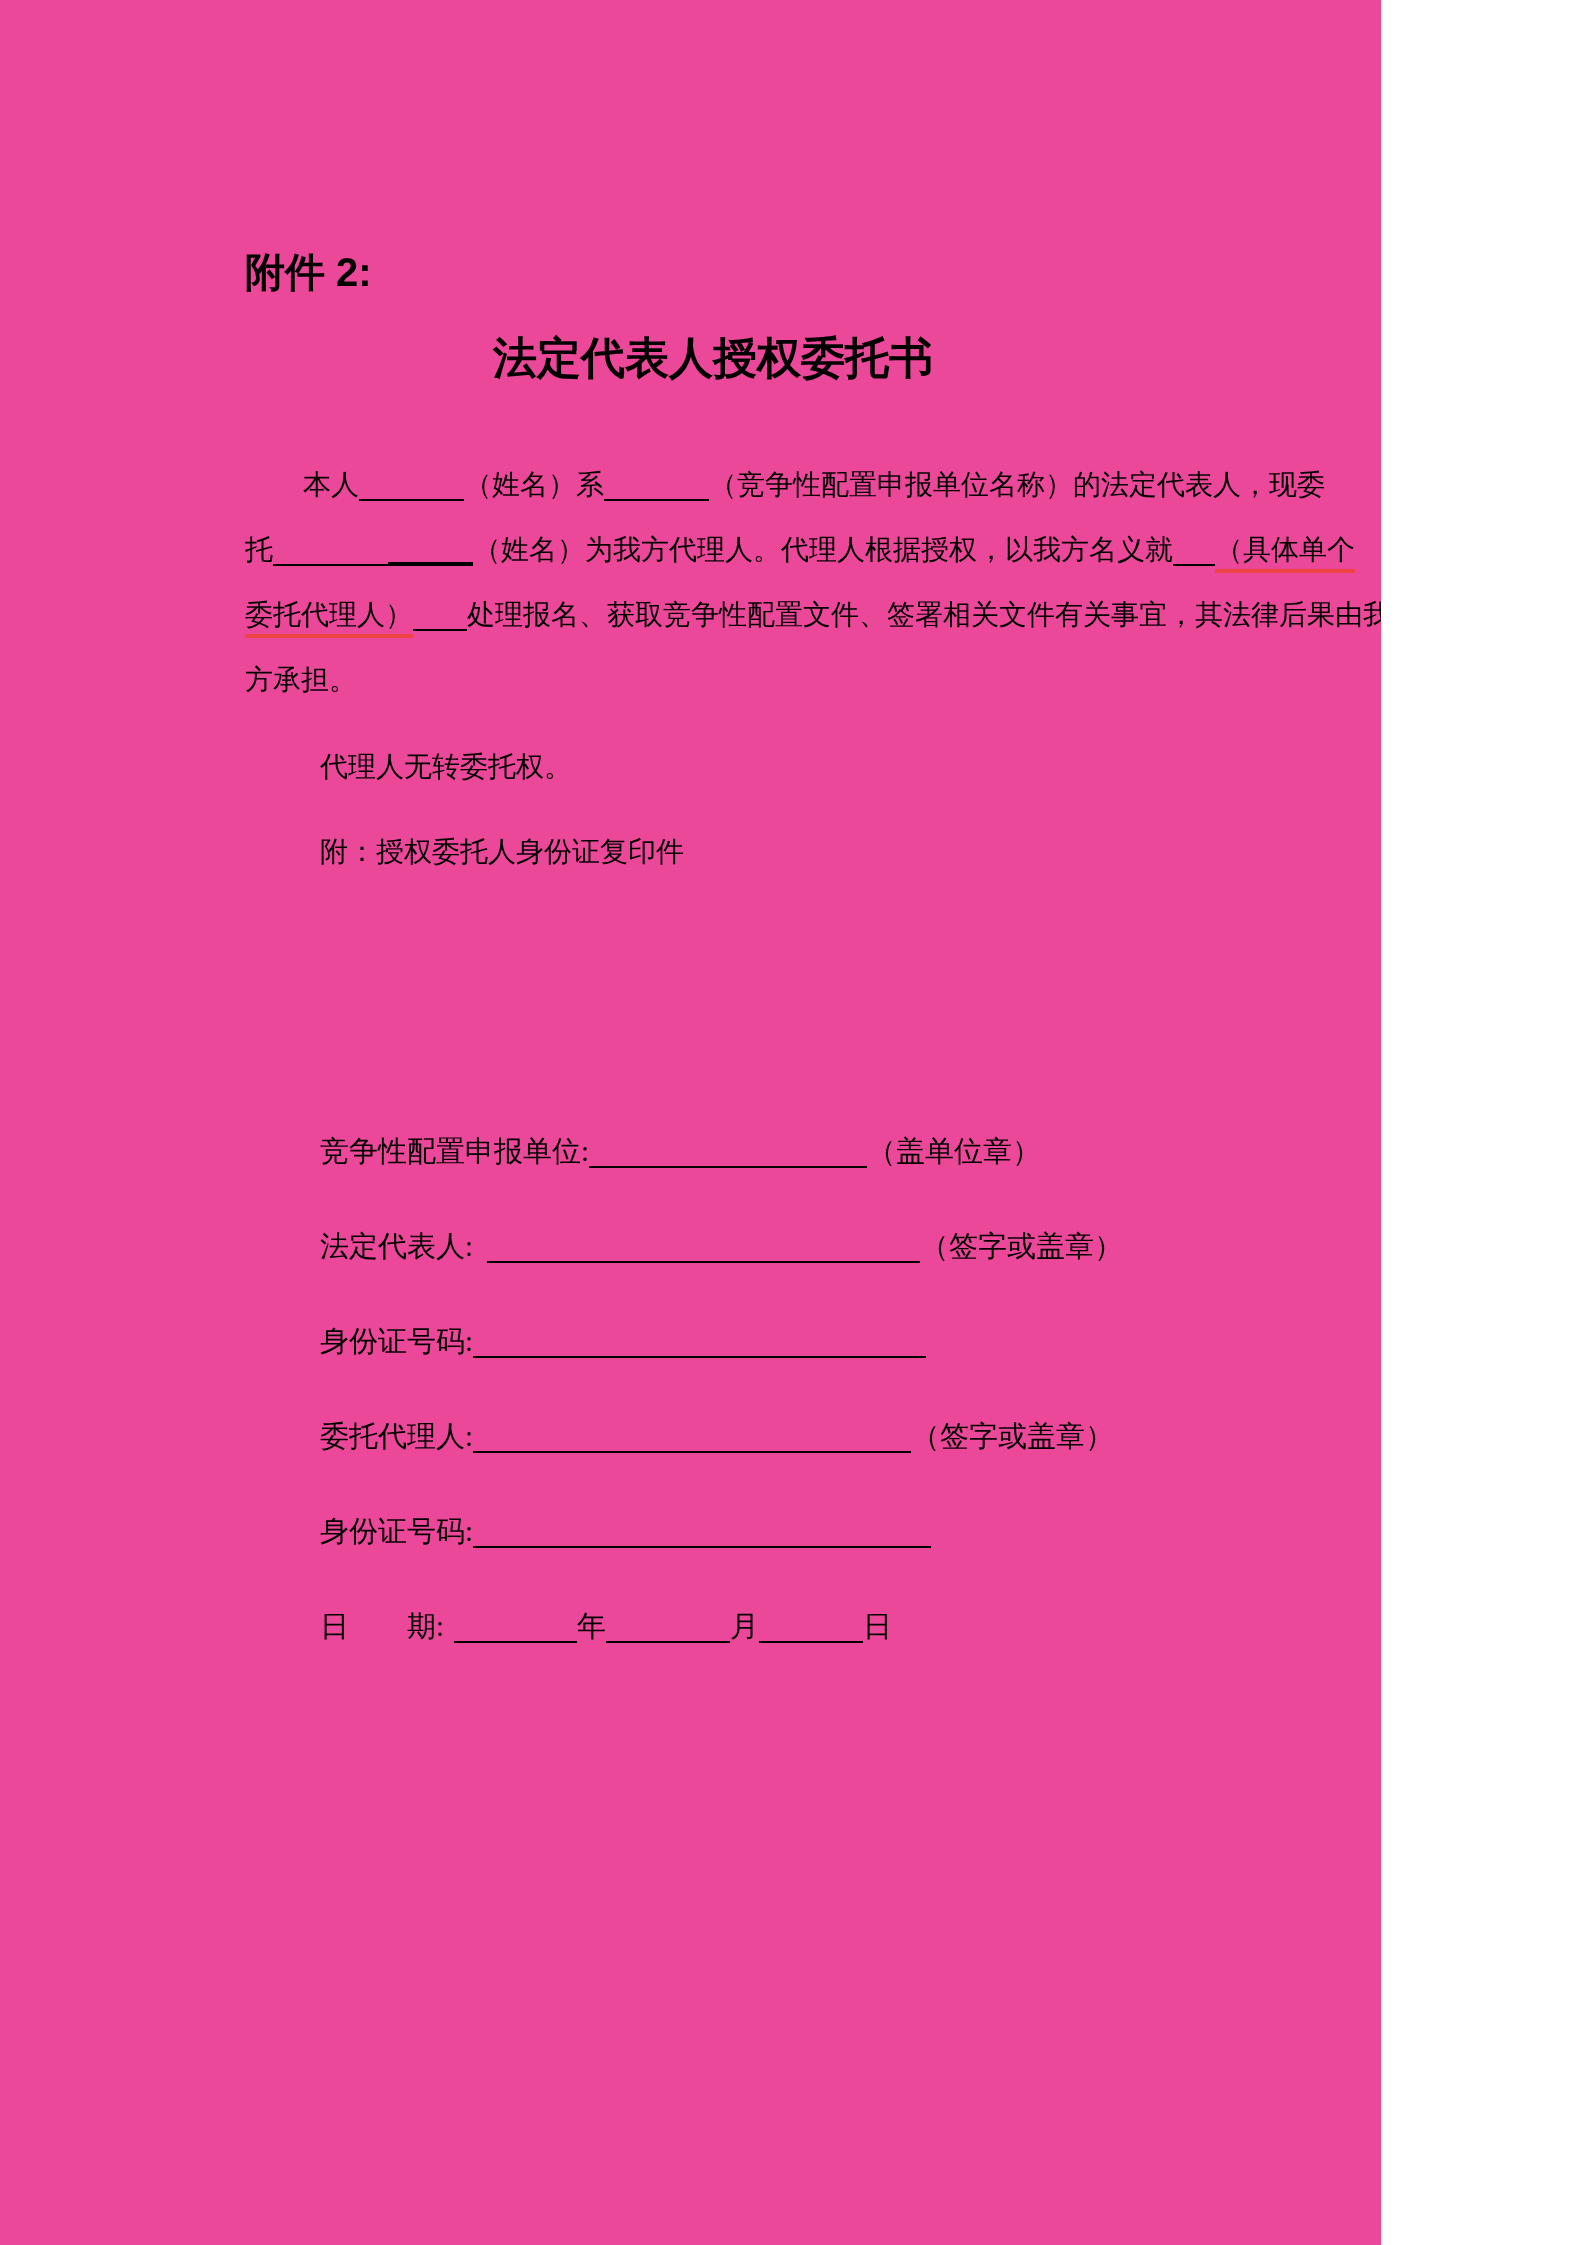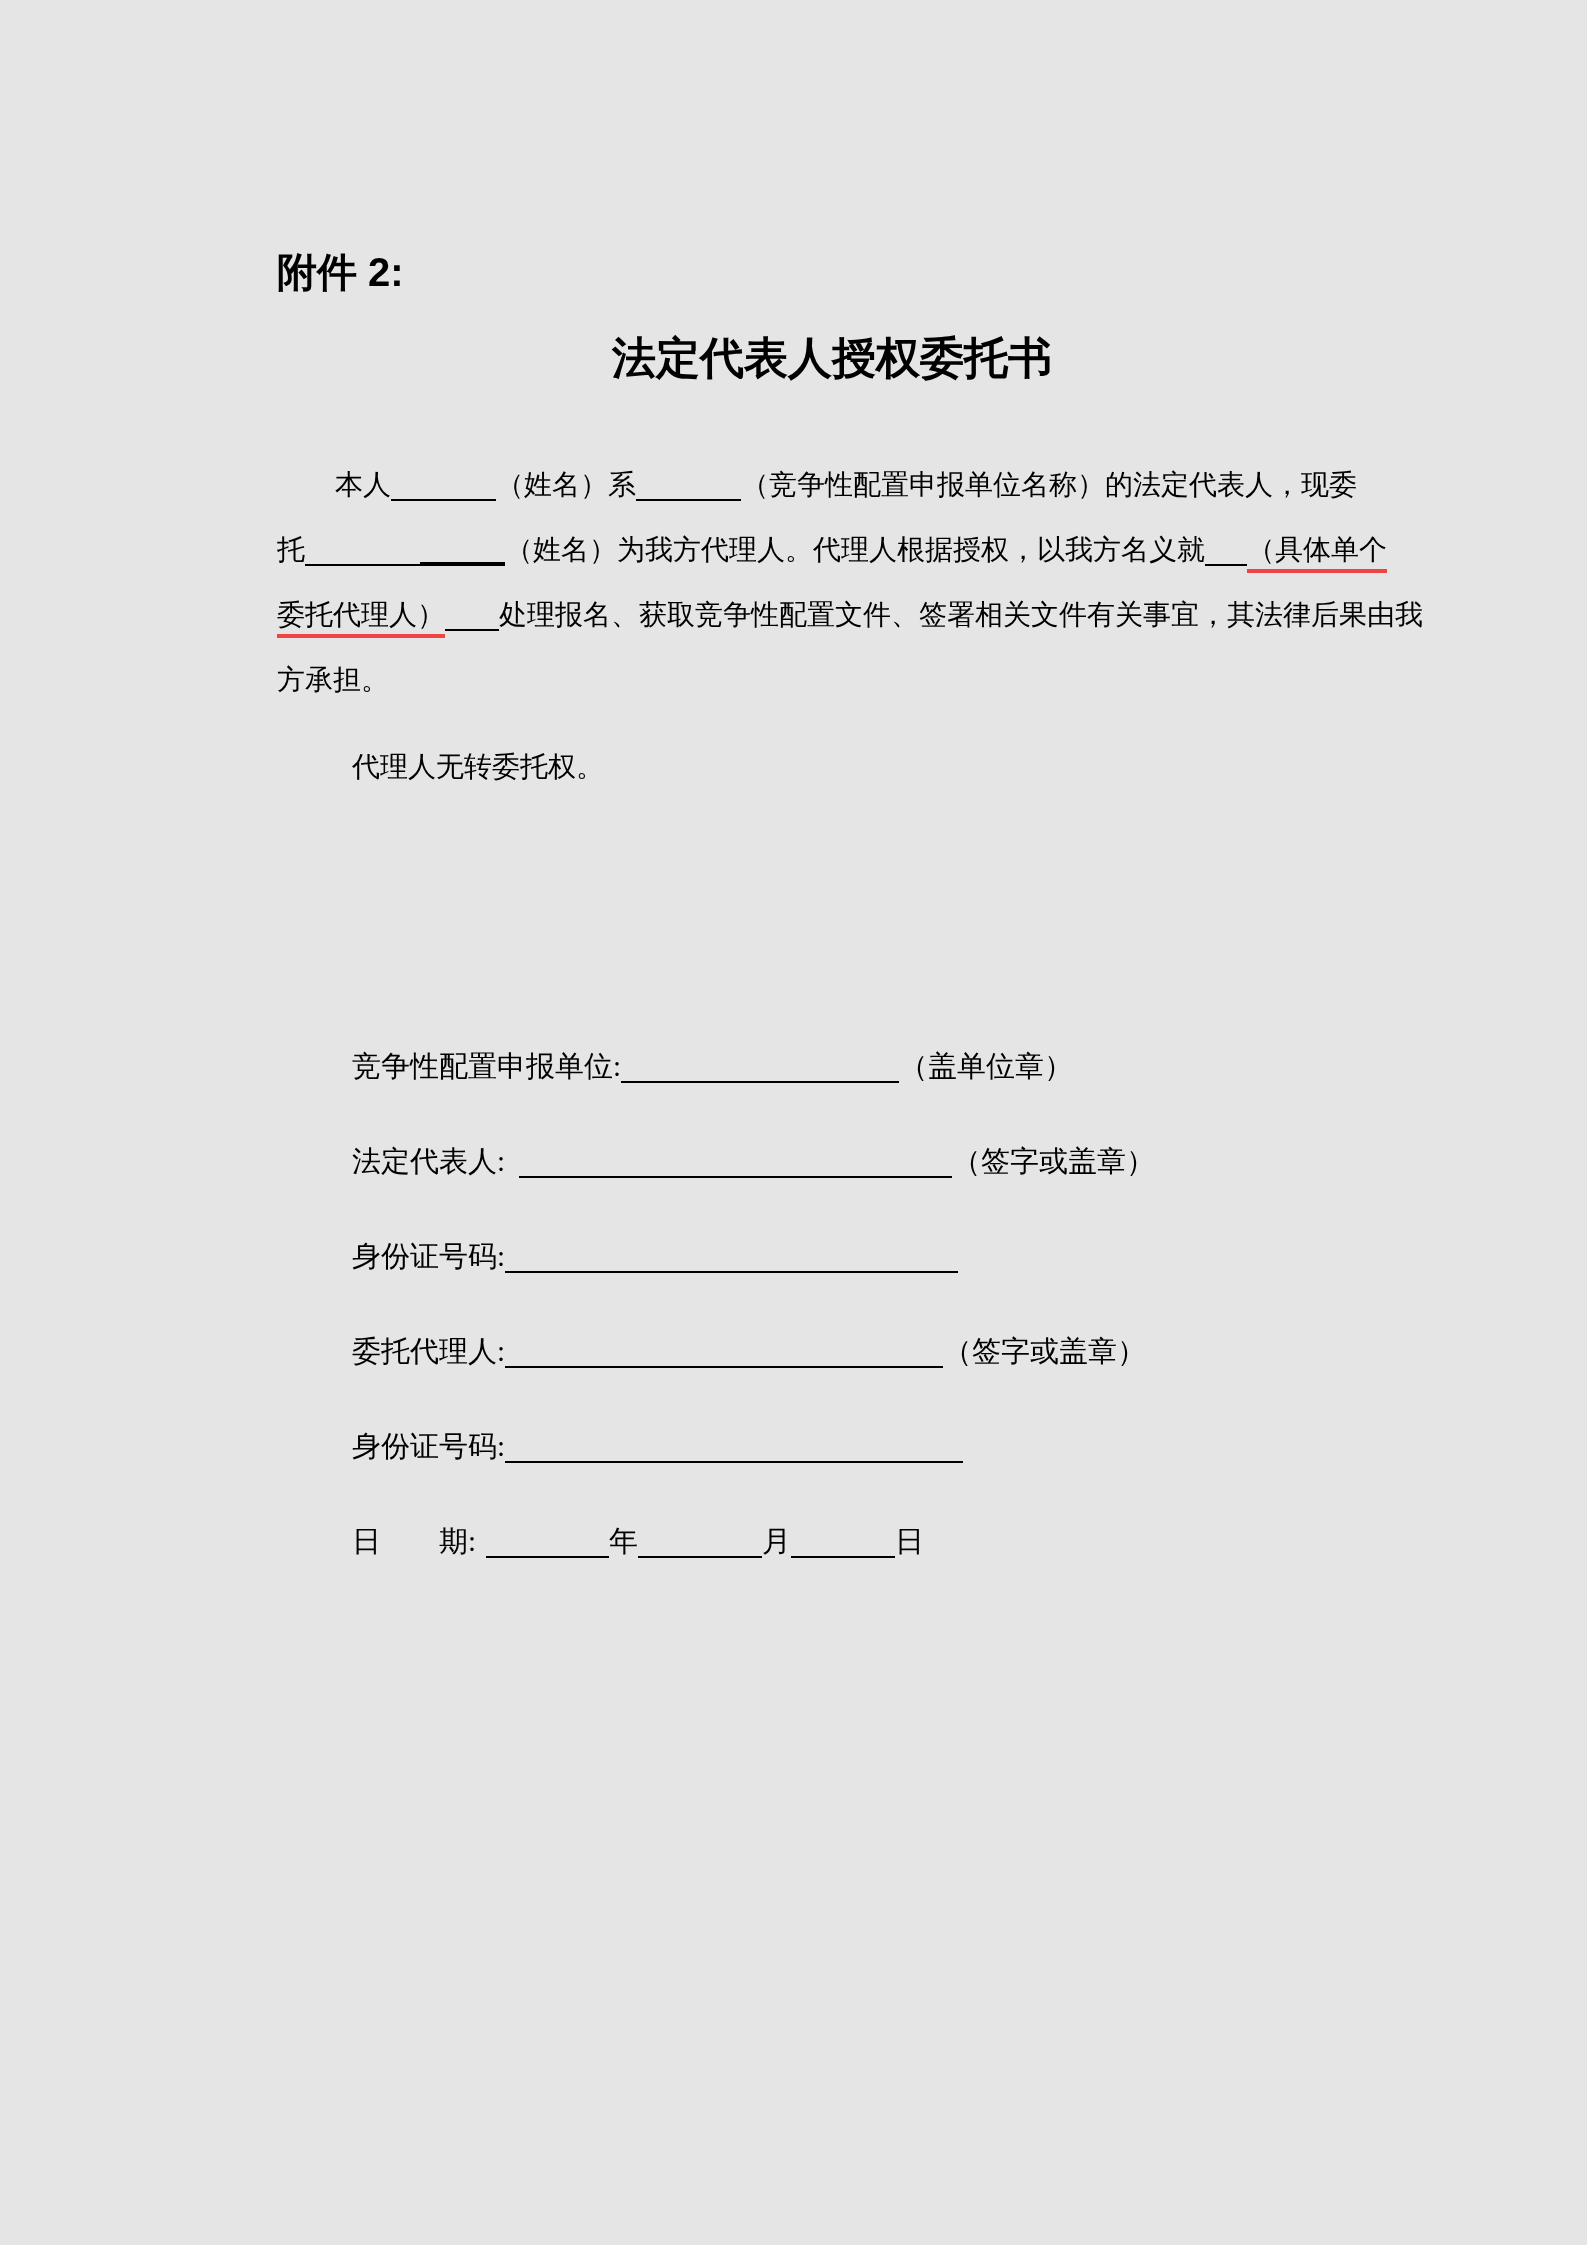--- a/index.html
+++ b/index.html
@@ -4,24 +4,23 @@
 <style>
   * { margin: 0; padding: 0; box-sizing: border-box; }
   html, body { background: #ffffff; }
   body {
     width: 1587px; height: 2245px;
     font-family: "Liberation Serif", "DejaVu Serif", serif;
     color: #000000;
   }
   .page {
     position: relative;
-    width: 1587px; height: 2245px;
-    background: #e5e5e5;
+    width: 1381px; height: 2245px;
+    background: #ec4899;
     overflow: hidden;
-    padding-left: 32px;
   }
   .content {
     padding: 246px 200px 0 245px;
   }
   .attachment {
     font-family: "Liberation Sans", "DejaVu Sans", sans-serif;
     font-weight: bold;
     font-size: 40px;
     line-height: 52px;
     white-space: nowrap;
@@ -103,20 +102,21 @@
 
     <div class="para">
       <div class="pline indent"><span>本人</span><span class="blank w105"></span><span>（姓名）系</span><span class="blank w105"></span><span>（竞争性配置申报单位名称）的法定代表人，现委</span></div>
       <div class="pline"><span>托</span><span class="blank w115"></span><span class="blank bold w85"></span><span>（姓名）为我方代理人。代理人根据授权，以我方名义就</span><span class="blank w42"></span><span class="u">（具体单个</span></div>
       <div class="pline"><span class="u">委托代理人）</span><span class="blank w54"></span><span>处理报名、获取竞争性配置文件、签署相关文件有关事宜，其法律后果由我</span></div>
       <div class="pline"><span>方承担。</span></div>
     </div>
 
     <div class="note note-1">代理人无转委托权。</div>
 
+    <div class="note note-2">附：授权委托人身份证复印件</div>
 
     <div class="form">
 
       <div class="form-row"><span>竞争性配置申报单位:</span><span class="blank w278 g4"></span><span class="g4">（盖单位章）</span></div>
 
       <div class="form-row"><span>法定代表人:</span><span class="blank w433 g14"></span><span class="g4">（签字或盖章）</span></div>
 
       <div class="form-row"><span>身份证号码:</span><span class="blank w453"></span><span></span></div>
 
       <div class="form-row"><span>委托代理人:</span><span class="blank w438 g4"></span><span class="g4">（签字或盖章）</span></div>

